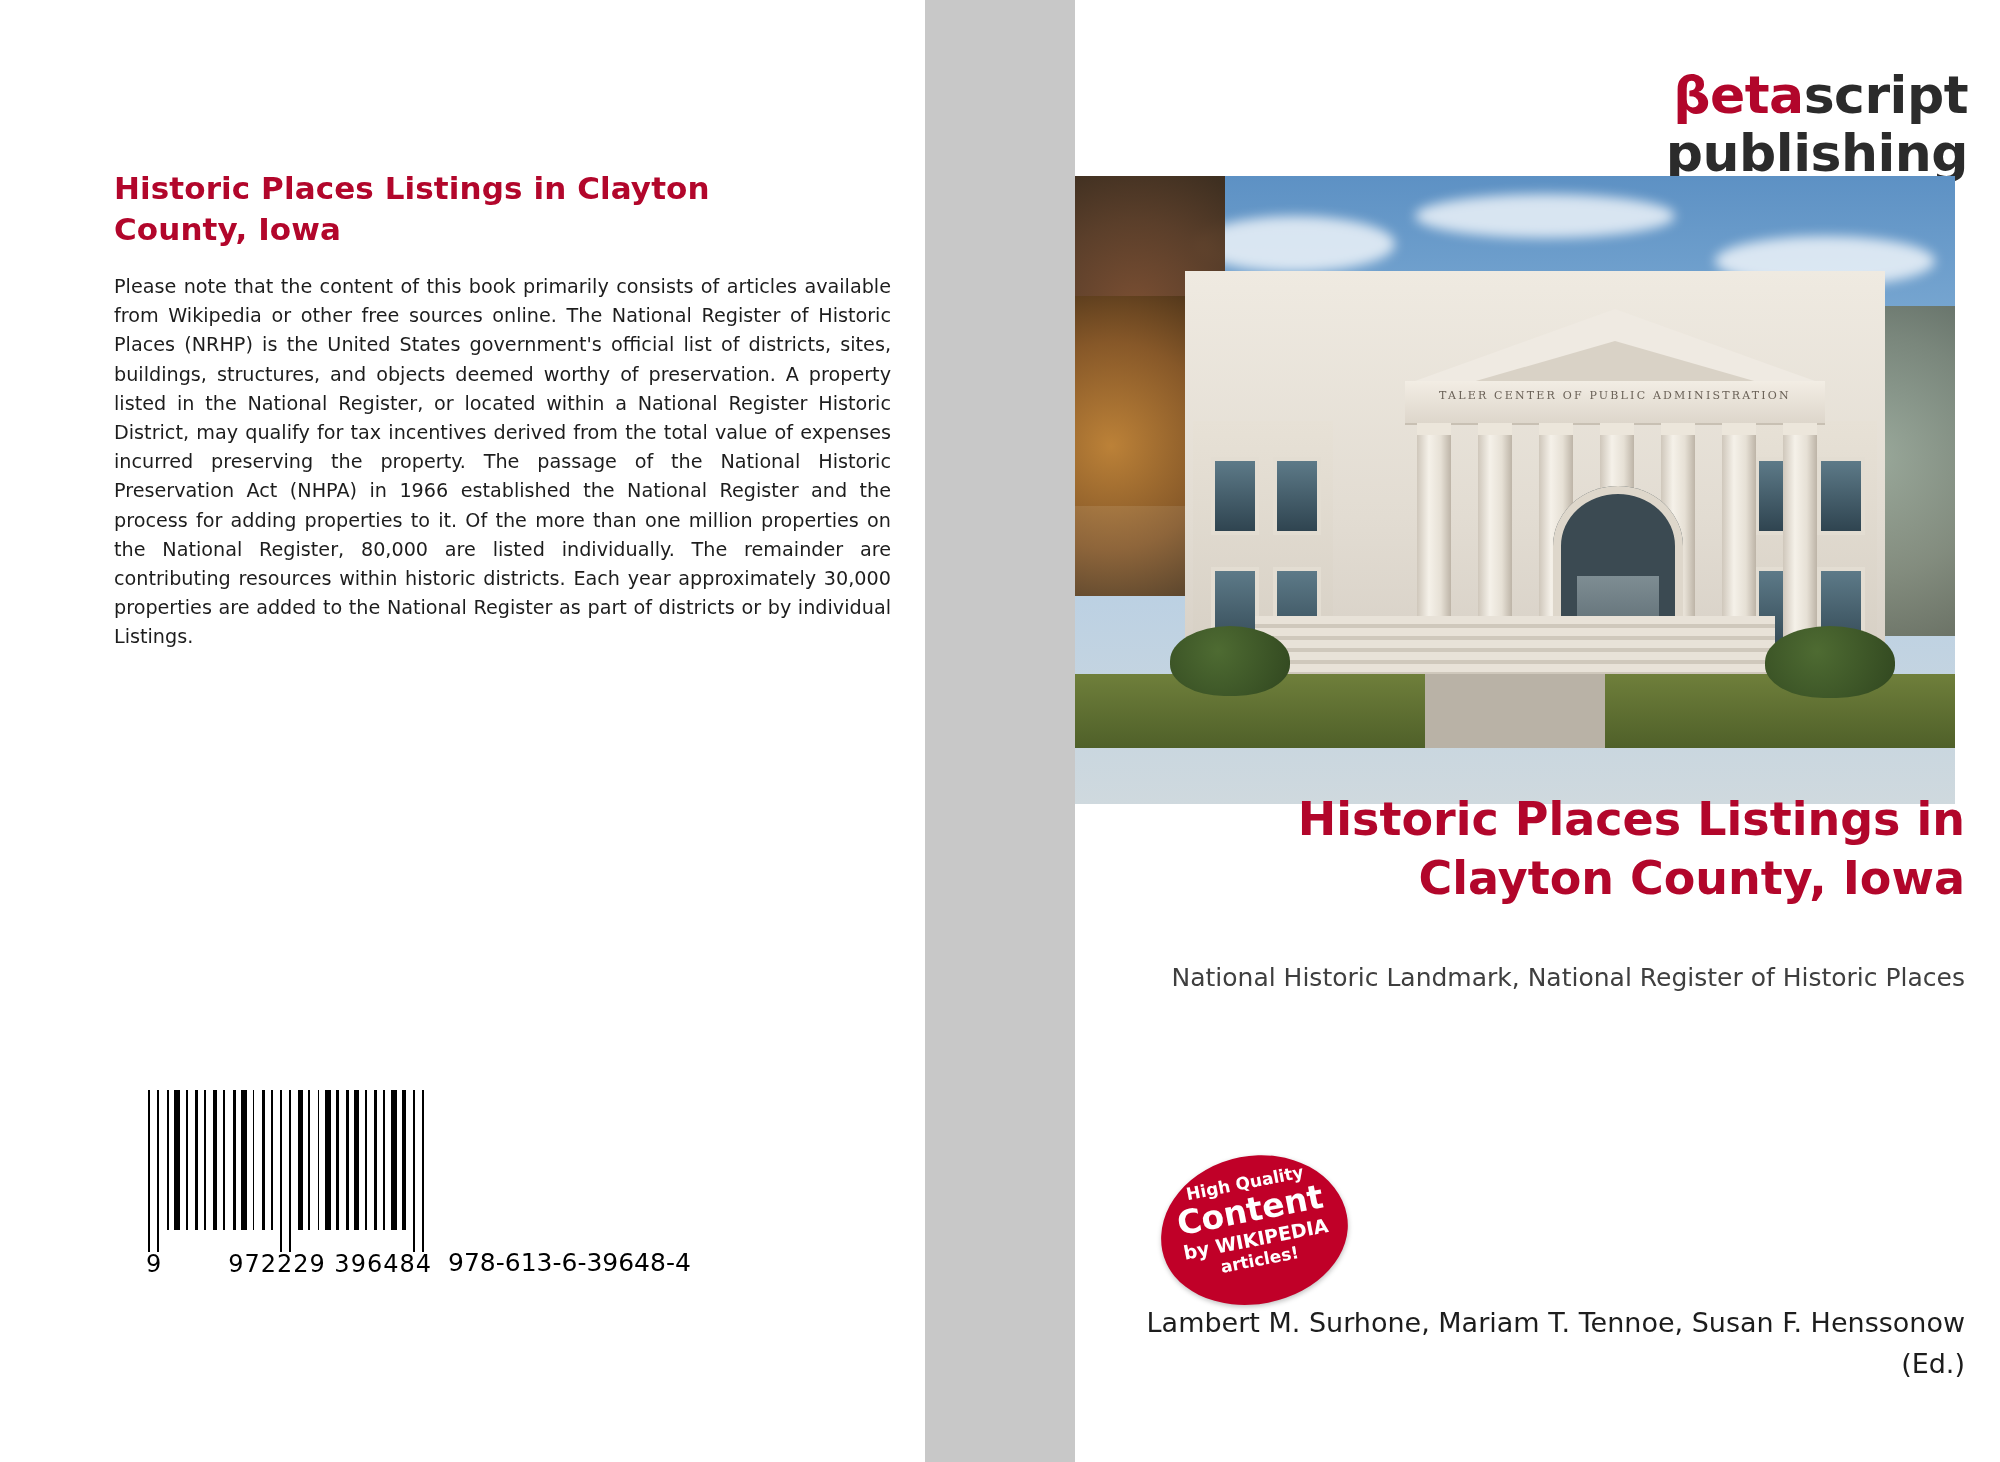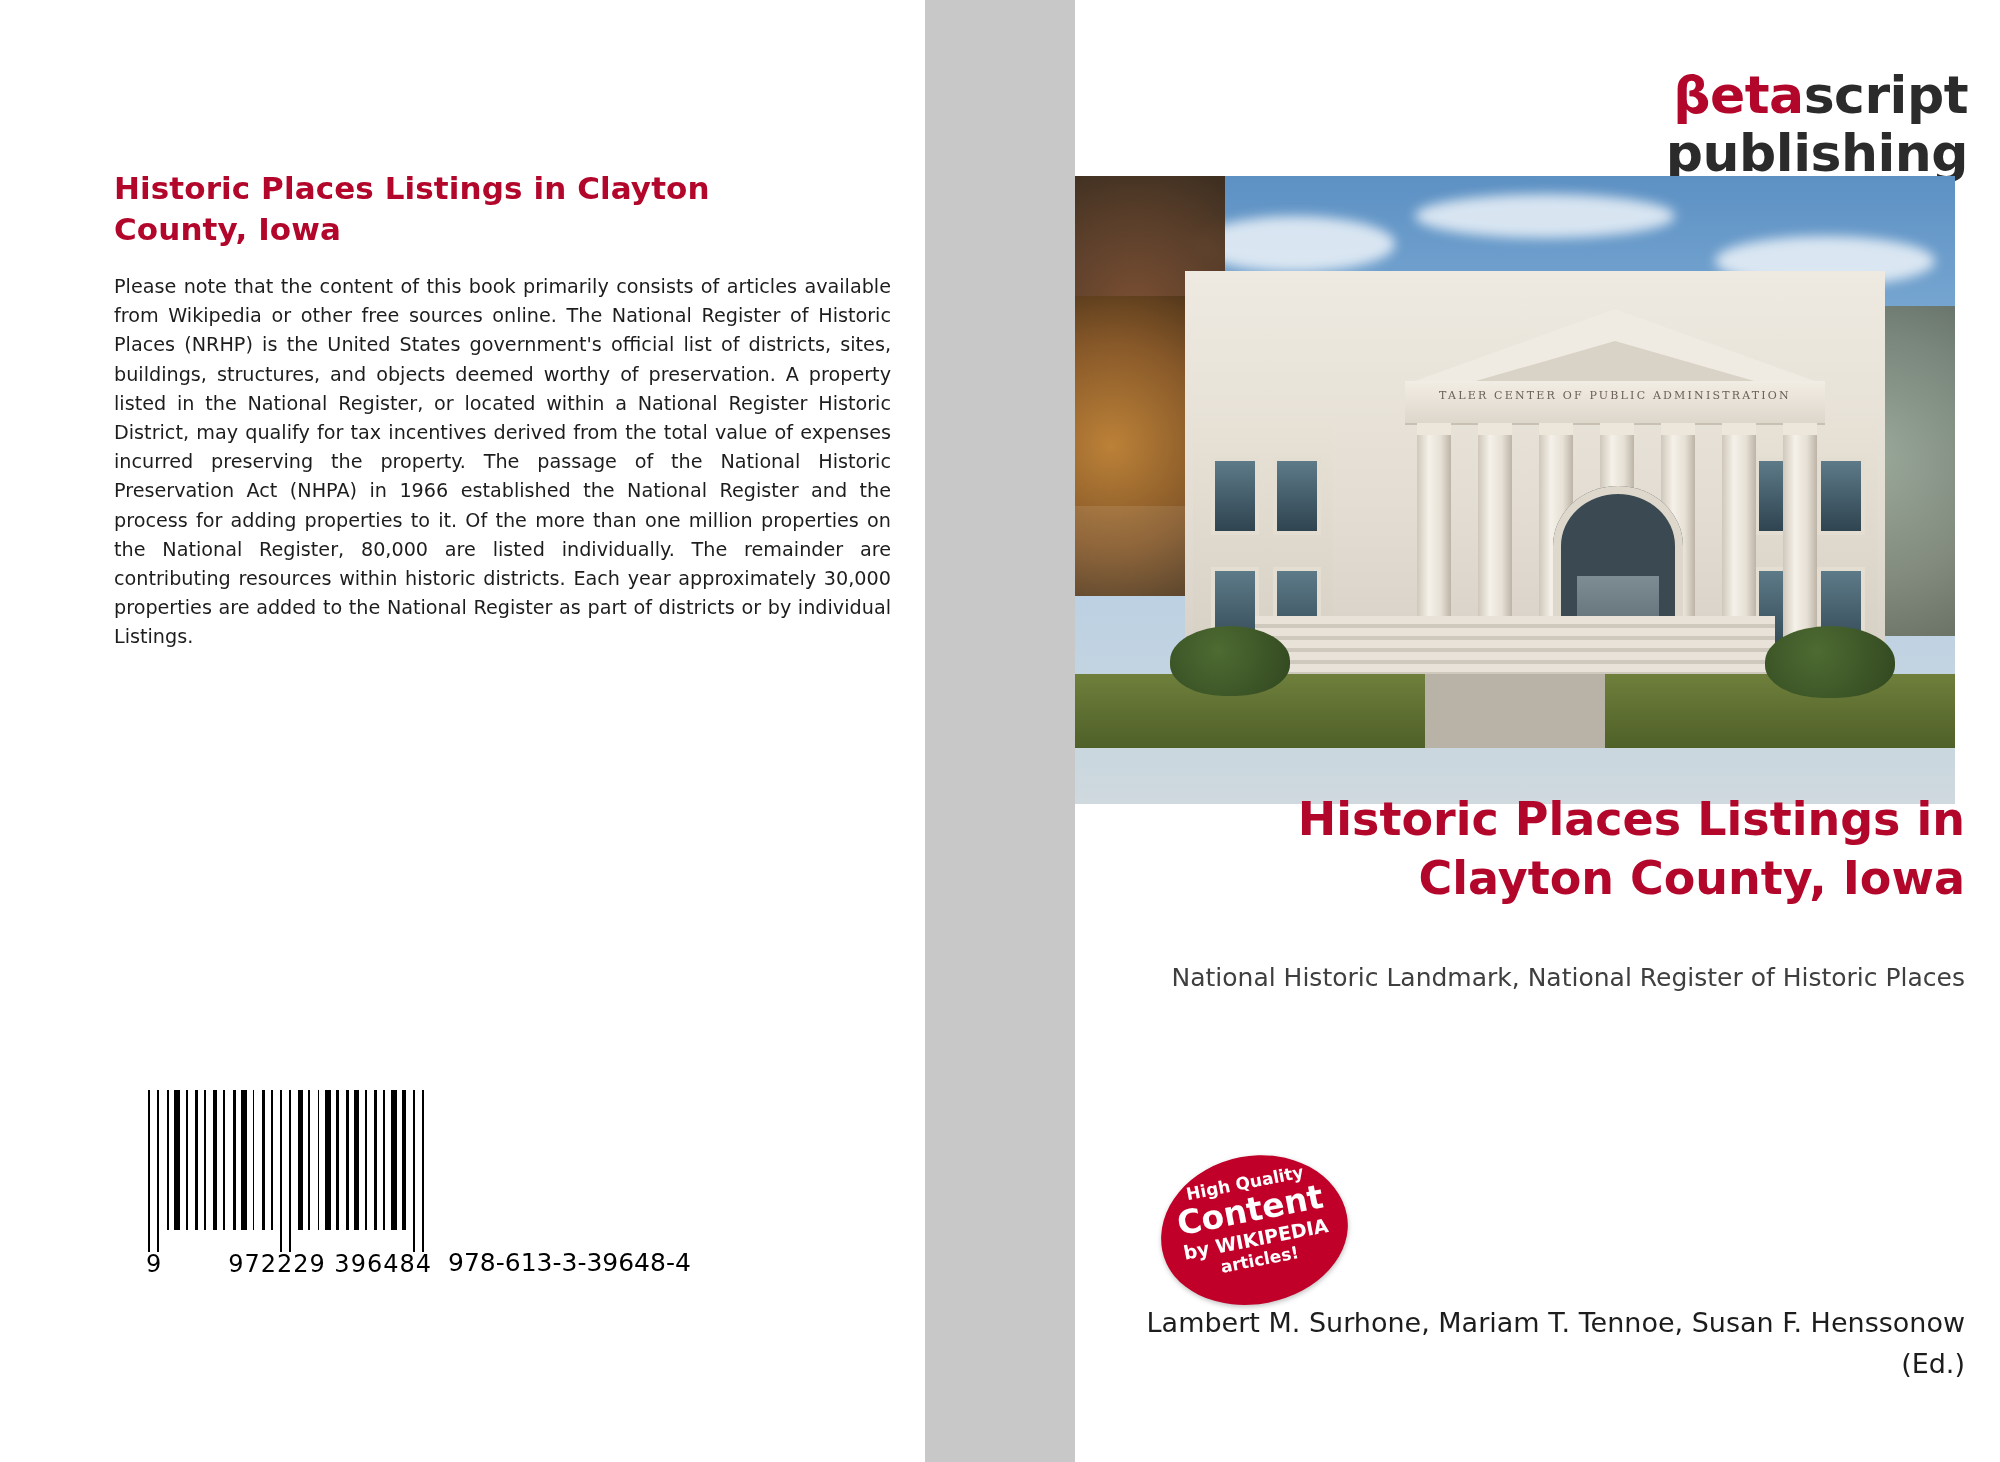--- a/index.html
+++ b/index.html
@@ -489,21 +489,21 @@
           <i style="width:5px"></i>
         <i class="g" style="width:4px"></i>
         <i class="tall" style="width:3px"></i>
           <i class="g" style="width:3px"></i>
           <i class="tall" style="width:3px"></i>
       </div>
       <div class="barcode-digits">
         <span>9</span>
         <span>972229 396484</span>
       </div>
-      <div class="isbn-text">978-613-3-39648-4</div>
+      <div class="isbn-text">978-613-6-39648-4</div>
     </div>
   </div>
 
   <div class="spine"></div>
 
   <div class="watermark">
     <span>βeta</span>
   </div>
 
   <div class="front">

